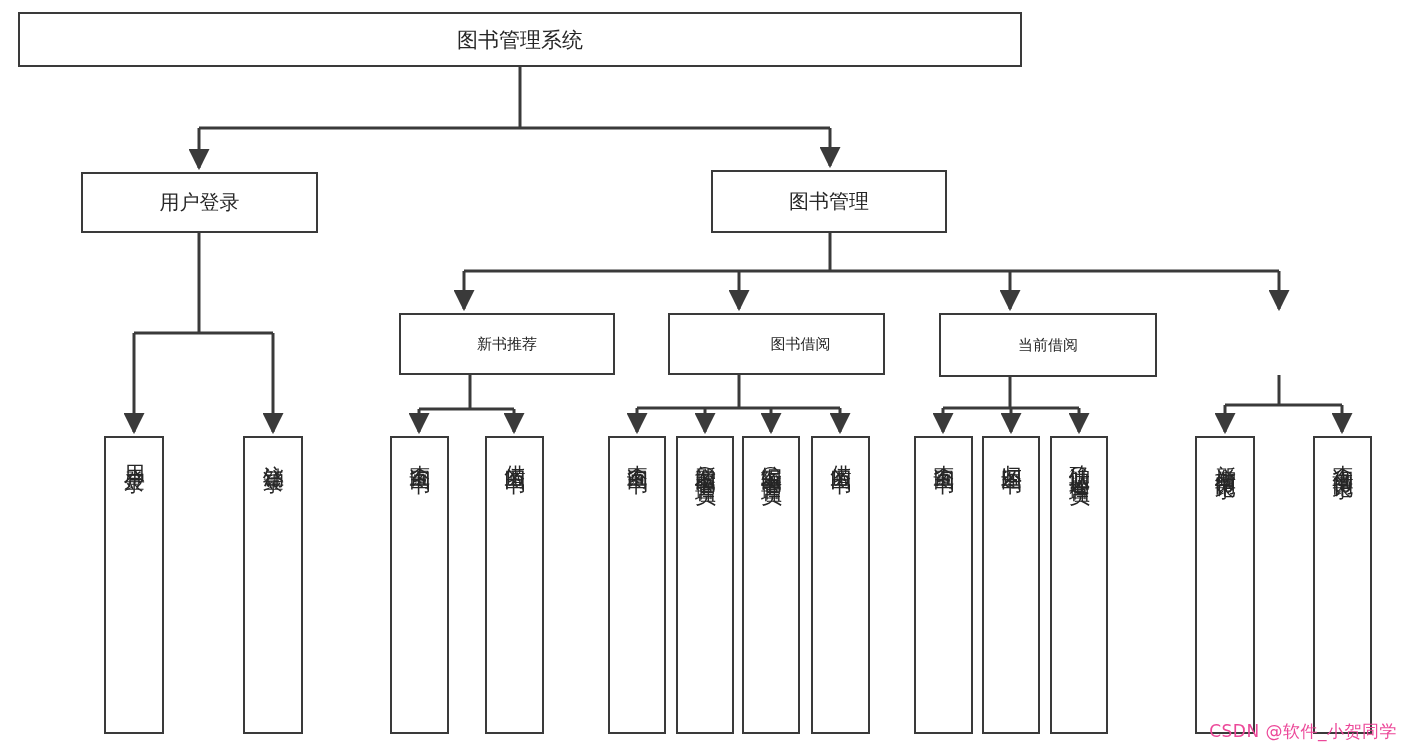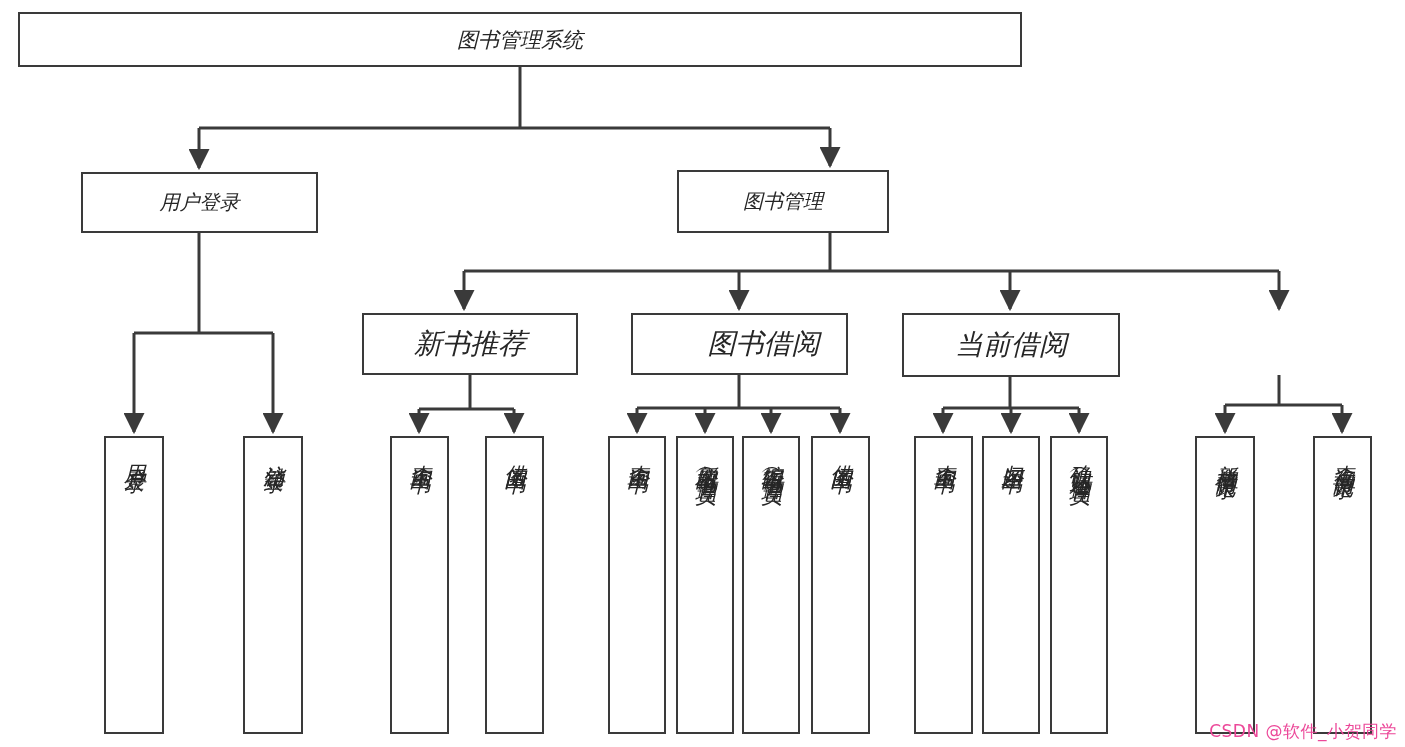--- a/index.html
+++ b/index.html
@@ -15,25 +15,24 @@
 
   .node{
     position:absolute;
     box-sizing:border-box;
     background:#ffffff;
     border:2px solid #3a3a3a;
     display:flex;
     align-items:center;
     justify-content:center;
     color:#262626;
-    font-style:italic;
   }
   .node.root{font-size:21px;}
   .node.lvl2{font-size:20px;}
-  .node.lvl3{font-size:28px;}
+  .node.lvl3{font-size:15px;margin-left:37px;}
   .node.leaf{
     font-size:21px;
     padding:10px 2px;
     align-items:flex-start;
     justify-content:center;
   }
   .leaf .vtext{
     writing-mode:vertical-rl;
     text-orientation:upright;
     letter-spacing:3px;
@@ -107,21 +106,21 @@
     </g>
   </svg>
 
   <div class="node root" style="left: 18px; top: 12px; width: 1004px; height: 55px;">
     <span class="htext">图书管理系统</span>
   </div>
 
   <div class="node lvl2" style="left: 81px; top: 172px; width: 237px; height: 61px;">
     <span class="htext">用户登录</span>
   </div>
-  <div class="node lvl2" style="left: 677px; top: 170px; width: 212px; height: 63px;">
+  <div class="node lvl2" style="left: 711px; top: 170px; width: 236px; height: 63px;">
     <span class="htext">图书管理</span>
   </div>
 
   <div class="node lvl3" style="left: 362px; top: 313px; width: 216px; height: 62px;">
     <span class="htext">新书推荐</span>
   </div>
   <div class="node lvl3" style="left: 631px; top: 313px; width: 217px; height: 62px; padding-left: 48px;">
     <span class="htext">图书借阅</span>
   </div>
   <div class="node lvl3" style="left: 902px; top: 313px; width: 218px; height: 64px;">

